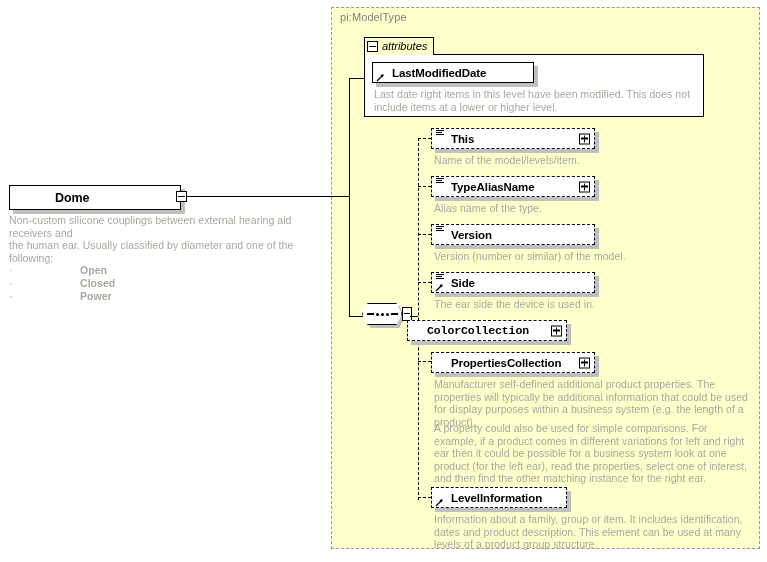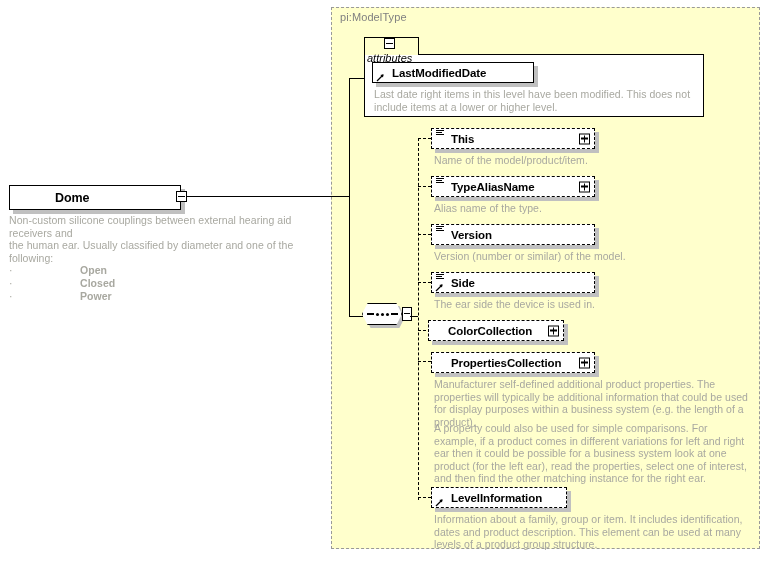--- a/index.html
+++ b/index.html
@@ -44,21 +44,20 @@
     position: absolute;
     left: 364px; top: 37px;
     height: 18px;
     background: #ffffcc;
     border: 1px solid #000000;
     border-bottom: none;
     box-sizing: border-box;
     padding: 0 6px 0 2px;
     display: flex; align-items: center; gap: 4px;
     z-index: 3;
-    flex-direction: column;
   }
   #attributes-tab .lbl {
     font-size: 11px; font-style: italic; color:#000;
     position: relative; top: -1px;
   }
   .pm-box {
     width: 11px; height: 11px;
     border: 1.5px solid #000;
     background: #fff;
     box-sizing: border-box;
@@ -288,21 +287,21 @@
     <div class="body">
       <span class="name">This</span>
     </div>
     <span class="glyph-seq">
         <i></i>
         <i></i>
         <i></i>
       </span>
     <span class="pm-box plus expand"></span>
   </div>
-  <div class="desc" style="left:434px; top:154px; width:300px;">Name of the model/product/item.</div>
+  <div class="desc" style="left:434px; top:154px; width:300px;">Name of the model/levels/item.</div>
 
   <div class="node dashed" style="left:431px; top:176px; width:164px;">
     <div class="shadow"></div>
     <div class="body">
       <span class="name">TypeAliasName</span>
     </div>
     <span class="glyph-seq">
         <i></i>
         <i></i>
         <i></i>
@@ -334,21 +333,21 @@
         <i></i>
         <i></i>
       </span>
     <svg class="glyph-arrow" viewBox="0 0 9 9">
       <path d="M1 8 L7 2" stroke="#000" stroke-width="1.3" fill="none"></path>
       <path d="M7.6 1.3 L4.3 1.9 L7 4.6 Z" fill="#000"></path>
     </svg>
   </div>
   <div class="desc" style="left:434px; top:298px; width:300px;">The ear side the device is used in.</div>
 
-  <div class="node dashed" style="left:428px; top:320px; width:136px;">
+  <div class="node dashed" style="left:407px; top:320px; width:160px;font-family:Liberation Mono, monospace;">
     <div class="shadow"></div>
     <div class="body">
       <span class="name">ColorCollection</span>
     </div>
     <span class="pm-box plus expand"></span>
   </div>
 
   <div class="node dashed" style="left:431px; top:352px; width:164px;">
     <div class="shadow"></div>
     <div class="body">

